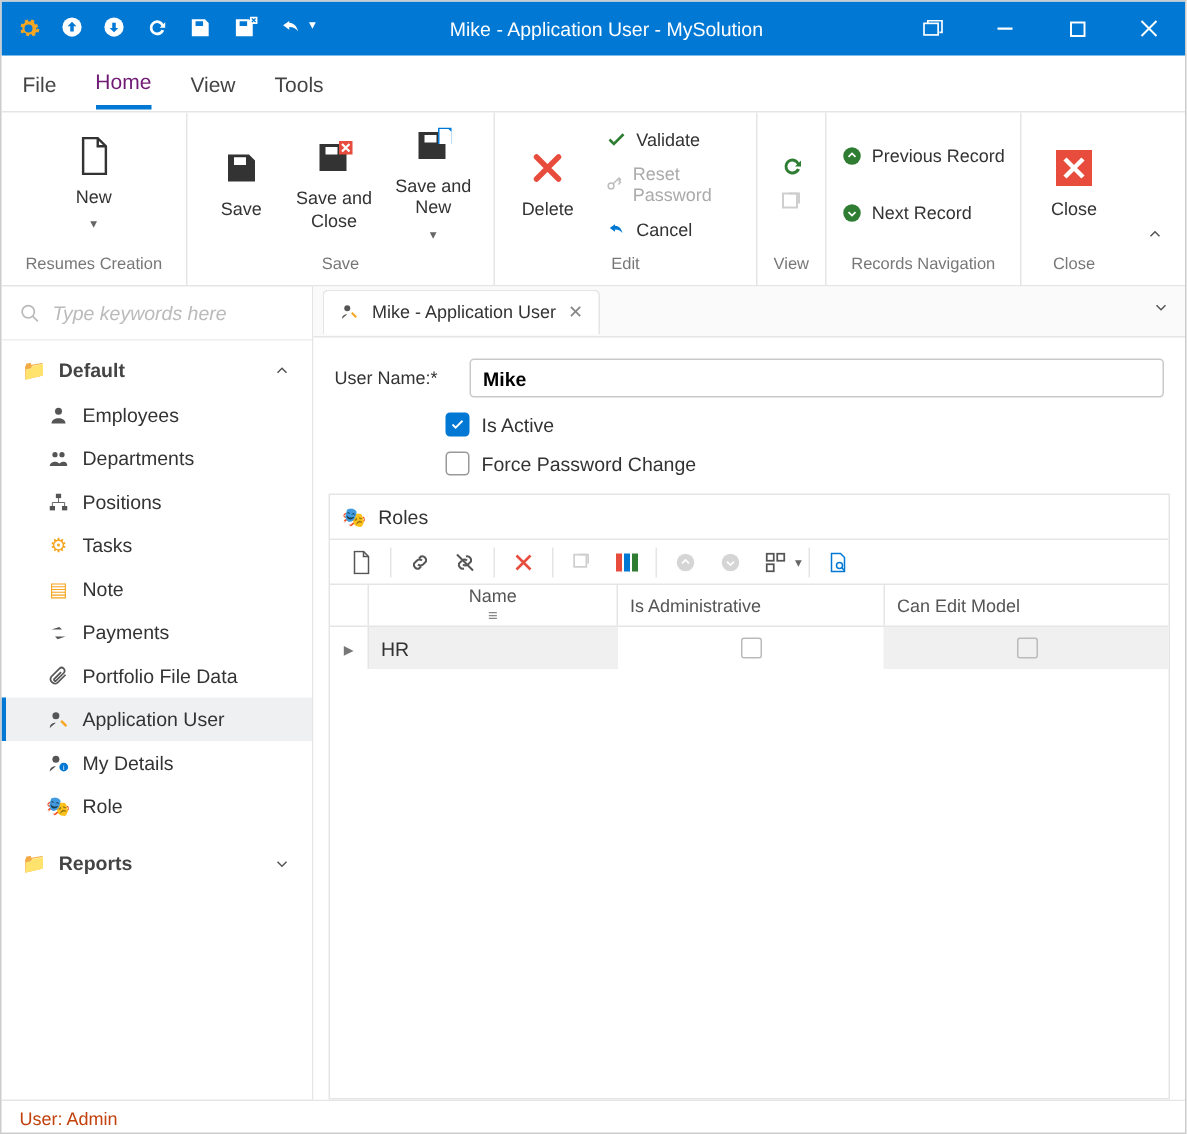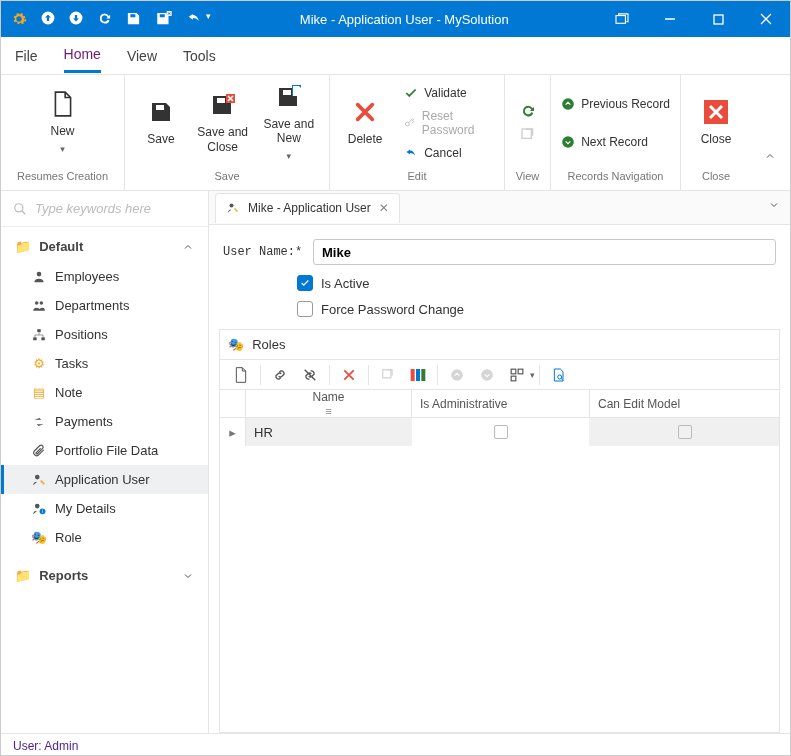--- a/index.html
+++ b/index.html
@@ -33,21 +33,21 @@
   .nav-item { display:flex; align-items:center; padding:7px 10px 7px 30px; gap:8px; font-size:13px; color:#333;}
   .nav-item.active { background:#eef0f2; border-left:3px solid #0078d4; padding-left:27px;}
   .nav-item .ic { width:16px; display:flex; justify-content:center;}
   .content { flex:1; display:flex; flex-direction:column; background:#fff;}
   .doc-tabs { height:34px; display:flex; align-items:center; padding-left:6px; position:relative; background:#fafafa; border-bottom:1px solid #e5e5e5;}
   .doc-tab { height:30px; background:#fff; border:1px solid #e5e5e5; border-bottom:none; border-radius:4px 4px 0 0; display:flex; align-items:center; padding:0 10px; gap:8px; font-size:12px;}
   .doc-tab .x { color:#888; font-size:12px;}
   .doc-tabs .chev-abs { position:absolute; right:10px; top:8px; color:#666;}
   .form { padding:14px 14px 6px 14px; display:flex; flex-direction:column; gap:10px; }
   .form-row { display:flex; align-items:center; gap:10px;}
-  .label { width:80px; font-size:12px;font-family:Liberation Mono, monospace;}
+  .label { width:80px; font-size:12px;}
   .input { flex:1; height:26px; border:1px solid #c9c9c9; border-radius:3px; padding:0 8px; font-size:13px;font-weight:bold;}
   .check-row { display:flex; align-items:center; gap:8px; margin-left:74px; font-size:13px;}
   .check { width:16px; height:16px; border:1px solid #999; border-radius:3px; display:flex; align-items:center; justify-content:center;}
   .check.on { background:#0078d4; border-color:#0078d4;}
   .roles-panel { margin:6px 10px 0 10px; border:1px solid #e5e5e5; flex:1; display:flex; flex-direction:column; overflow:hidden;}
   .roles-header { height:30px; display:flex; align-items:center; padding:0 8px; gap:8px; border-bottom:1px solid #e5e5e5; font-size:13px;}
   .roles-toolbar { height:30px; border-bottom:1px solid #e5e5e5; display:flex; align-items:center; padding:0 6px; gap:0;}
   .tb-btn { width:30px; height:28px; display:flex; align-items:center; justify-content:center; }
   .tb-sep { width:1px; height:20px; background:#e5e5e5; margin:0 4px;}
   .tb-btn.disabled { opacity:.4;}
@@ -57,21 +57,21 @@
   .col.name { width:166px;flex-direction:column;}
   .col.admin { width:178px;}
   .col.edit { flex:1;}
   .grid-row { display:flex; height:28px; align-items:center; font-size:13px;}
   .grid-row .col-handle { display:flex; align-items:center; justify-content:center; color:#777;}
   .grid-row .cell { padding:0 8px; height:100%; display:flex; align-items:center;}
   .cell.name { width:166px; background:#f0f0f0;}
   .cell.admin { width:178px; justify-content:center; background:#fff; border-right:1px solid #f0f0f0;}
   .cell.edit { flex:1; justify-content:center; background:#f0f0f0;}
   .mini-check { width:14px; height:14px; border:1px solid #bbb; border-radius:2px;}
-  .statusbar { height:24px; border-top:1px solid #e5e5e5; display:flex; align-items:center; padding:0 12px; font-size:12px; color:#4c1d95;}
+  .statusbar { height:24px; border-top:1px solid #e5e5e5; display:flex; align-items:center; padding:0 12px; font-size:12px; color:#c2410c;}
   svg { display:block; }
   .folder-ic { color:#f5a623; }
 </style>
 </head>
 <body>
 
 <div class="titlebar">
   <div class="tb-icons">
     <span>
         <svg width="16" height="16" viewBox="0 0 24 24">

